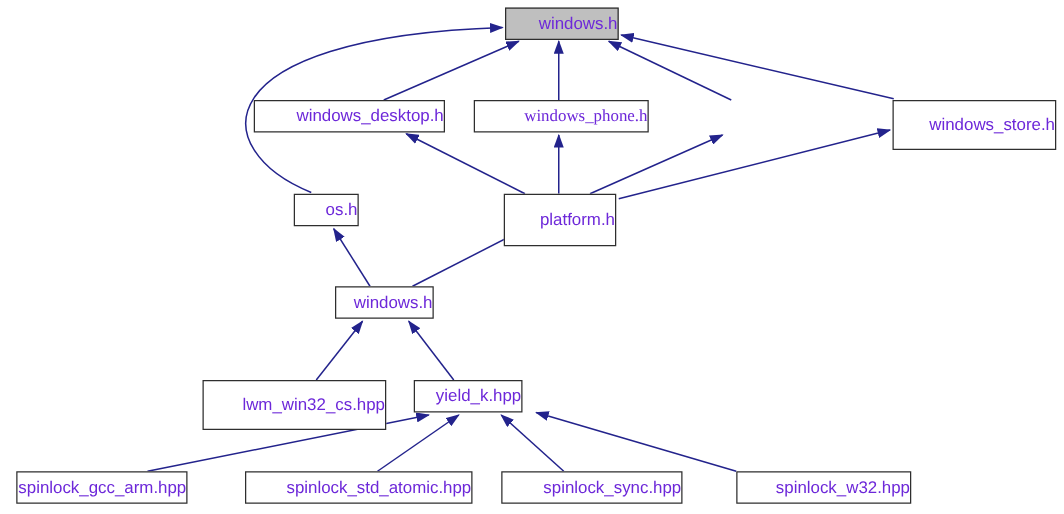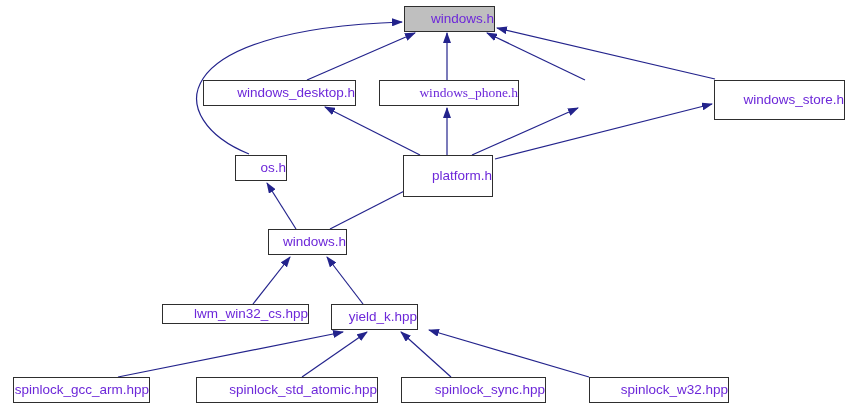--- a/index.html
+++ b/index.html
@@ -87,21 +87,21 @@
     </div>
     <div class="node" style="left: 235px; top: 155px; width: 52px; height: 26px;">
       <span>os.h</span>
     </div>
     <div class="node" style="left: 403px; top: 155px; width: 90px; height: 42px;">
       <span>platform.h</span>
     </div>
     <div class="node" style="left: 268px; top: 229px; width: 79px; height: 26px;">
       <span>windows.h</span>
     </div>
-    <div class="node" style="left: 162px; top: 304px; width: 147px; height: 20px;">
+    <div class="node" style="left: 162px; top: 304px; width: 147px; height: 40px;">
       <span>lwm_win32_cs.hpp</span>
     </div>
     <div class="node" style="left: 331px; top: 304px; width: 87px; height: 26px;">
       <span>yield_k.hpp</span>
     </div>
     <div class="node" style="left: 13px; top: 377px; width: 137px; height: 26px;">
       <span>spinlock_gcc_arm.hpp</span>
     </div>
     <div class="node" style="left: 401px; top: 377px; width: 145px; height: 26px;">
       <span>spinlock_sync.hpp</span>

